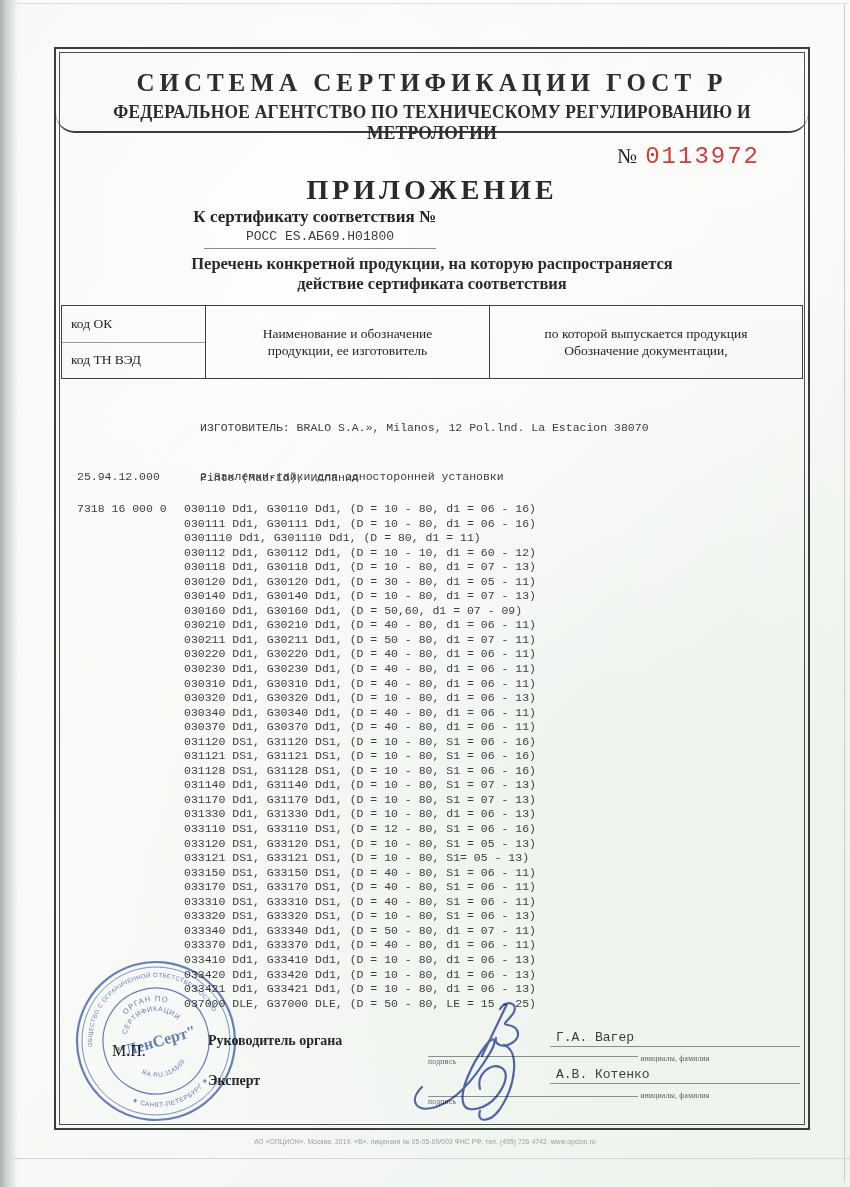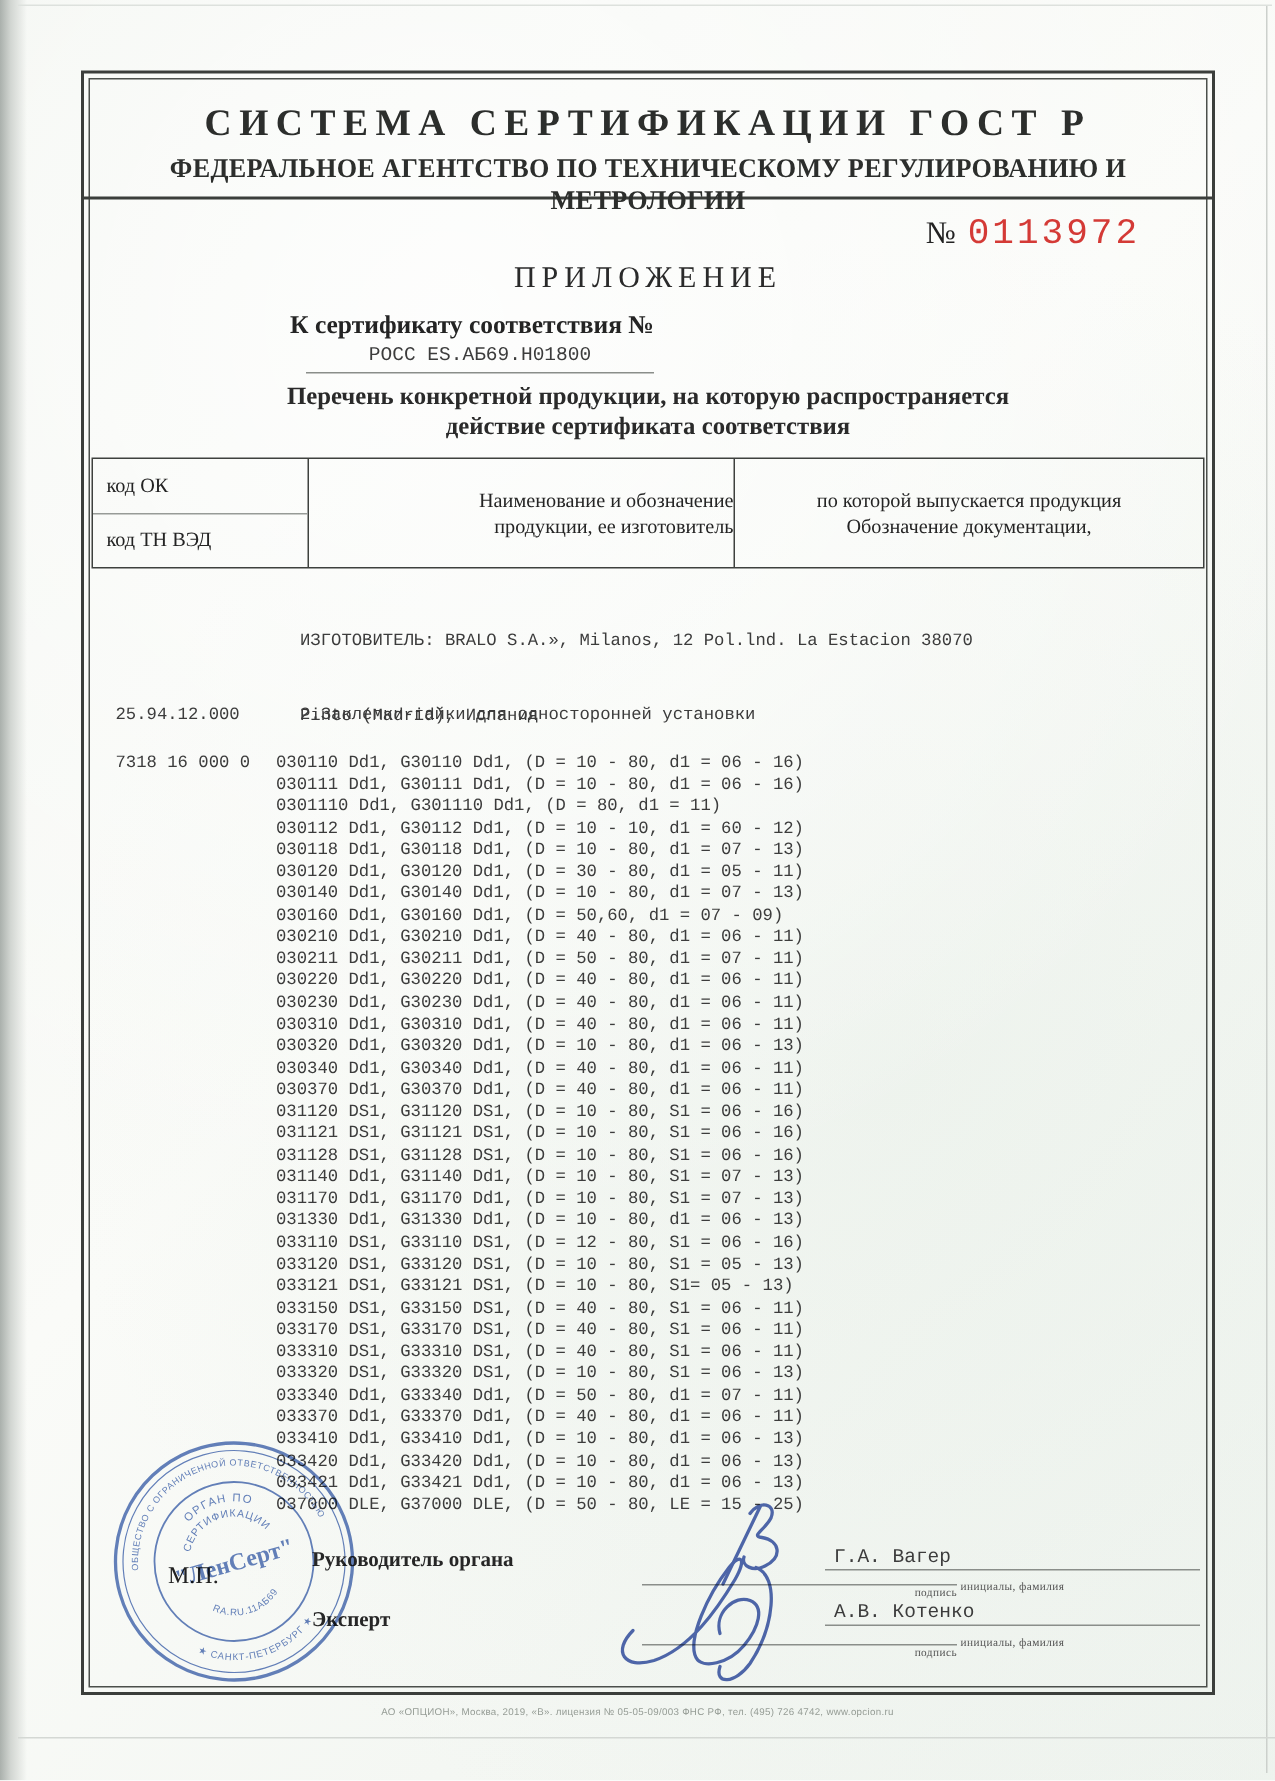--- a/index.html
+++ b/index.html
@@ -14,59 +14,59 @@
   }
   .scan-shadow-left{position:absolute;left:0;top:0;width:18px;height:100%;
     background:linear-gradient(to right,#aab0ac,#d2d6d2 40%,rgba(255,255,255,0));}
   .scan-edge-right{position:absolute;left:844px;top:4px;width:1px;height:1178px;background:#ccd0cc;}
   .scan-edge-bottom{position:absolute;left:12px;top:1158px;right:0;height:1px;background:#d4d8d4;}
   .scan-edge-top{position:absolute;left:12px;top:3px;right:2px;height:1px;background:#dde1dd;}
 
   .frame{position:absolute;left:54px;top:47px;width:752px;height:1079px;border:2px solid #3b3e3b;}
   .frame-inner{position:absolute;inset:3px;border:1px solid #4b4f4b;pointer-events:none;}
 
-  .hdr{position:absolute;left:0;top:0;width:100%;height:82px;border-bottom:2px solid #3b3e3b;text-align:center;}
+  .hdr{position:absolute;left:0;top:0;width:100%;height:82px;border-bottom:2px solid #3b3e3b;text-align:center;border-radius:19px;}
   .hdr-line1{margin-top:20px;font-size:25px;font-weight:bold;letter-spacing:5px;color:#2c2e2c;}
   .hdr-line2{margin-top:5px;font-size:18px;font-weight:bold;color:#2c2e2c;transform:scaleX(.97);letter-spacing:.2px;}
 
   .doc-number{position:absolute;top:94px;right:48px;white-space:nowrap;}
   .doc-number .no{font-size:21px;color:#222;}
   .doc-number .digits{font-family:"Liberation Mono","DejaVu Sans Mono",monospace;
     font-size:24px;letter-spacing:2px;margin-left:8px;}
 
   .title{position:absolute;top:125px;left:0;width:100%;text-align:center;
-    font-size:20px;font-weight:normal;letter-spacing:4px;color:#2a2a2a;}
+    font-size:28px;font-weight:bold;letter-spacing:4px;color:#2a2a2a;}
 
   .cert-line{position:absolute;top:158px;left:134px;display:flex;align-items:flex-end;flex-direction:column;}
   .cert-label{font-size:17px;font-weight:bold;white-space:nowrap;padding-bottom:2px;}
   .cert-num-wrap{margin-left:14px;width:232px;border-bottom:1px solid #8a8e8a;text-align:center;}
   .cert-num{font-family:"Liberation Mono","DejaVu Sans Mono",monospace;font-size:13px;color:#3d3d3d;
     display:block;padding-bottom:4px;white-space:nowrap;}
 
   .subtitle{position:absolute;top:205px;left:0;width:100%;text-align:center;
     font-size:16.5px;font-weight:bold;line-height:20px;color:#2a2a2a;}
 
   .tbl{position:absolute;top:256px;left:5px;right:5px;height:72px;border:1.5px solid #3e413e;display:flex;}
   .tbl .c1{width:143px;border-right:1.5px solid #3e413e;display:flex;flex-direction:column;}
   .tbl .c1 .half{flex:1;display:flex;align-items:center;padding-left:9px;font-size:13.5px;}
   .tbl .c1 .half.top{border-bottom:1px solid #979b97;}
-  .tbl .c2{width:283px;border-right:1.5px solid #3e413e;align-items:flex-end;}
+  .tbl .c2{width:283px;border-right:1.5px solid #3e413e;}
   .tbl .c3{flex:1;}
   .tbl .cc{display:flex;flex-direction:column;justify-content:center;text-align:center;
     font-size:13.5px;line-height:17px;}
 
   .mono{font-family:"Liberation Mono","DejaVu Sans Mono",monospace;color:#3c3c3c;}
   .manufacturer{position:absolute;top:338px;left:144px;font-size:11.5px;line-height:16.5px;white-space:pre;}
   .code-ok{position:absolute;top:421px;left:21px;font-size:11.5px;white-space:nowrap;}
   .product-group{position:absolute;top:421px;left:144px;font-size:11.5px;white-space:nowrap;}
   .code-tnved{position:absolute;top:453px;left:21px;font-size:11.5px;white-space:nowrap;}
   .products{position:absolute;top:453px;left:128px;font-size:11.5px;line-height:14.55px;white-space:pre;}
 
   .sig-label{position:absolute;left:120px;font-size:14px;font-weight:bold;color:#262626;white-space:nowrap;padding-left:32px;}
-  .sig-line{position:absolute;left:372px;width:210px;border-top:1px solid #8a8e8a;text-align:right;}
+  .sig-line{position:absolute;left:372px;width:210px;border-top:1px solid #8a8e8a;text-align:left;}
   .sig-caption{font-size:7.5px;color:#555;letter-spacing:.3px;}
   .name-block{position:absolute;left:494px;width:250px;}
   .name-block .nm{font-size:13px;padding-left:6px;display:block;white-space:nowrap;}
   .name-block .nm-line{border-top:1px solid #8a8e8a;margin-top:1px;text-align:center;}
 
   .mp{position:absolute;left:56px;top:993px;font-size:16px;color:#222;}
 
   .footer{position:absolute;top:1138px;left:0;width:100%;text-align:center;
     font-family:"Liberation Sans",sans-serif;font-size:6.5px;color:#95九c95;color:#959c95;letter-spacing:.2px;}
 

